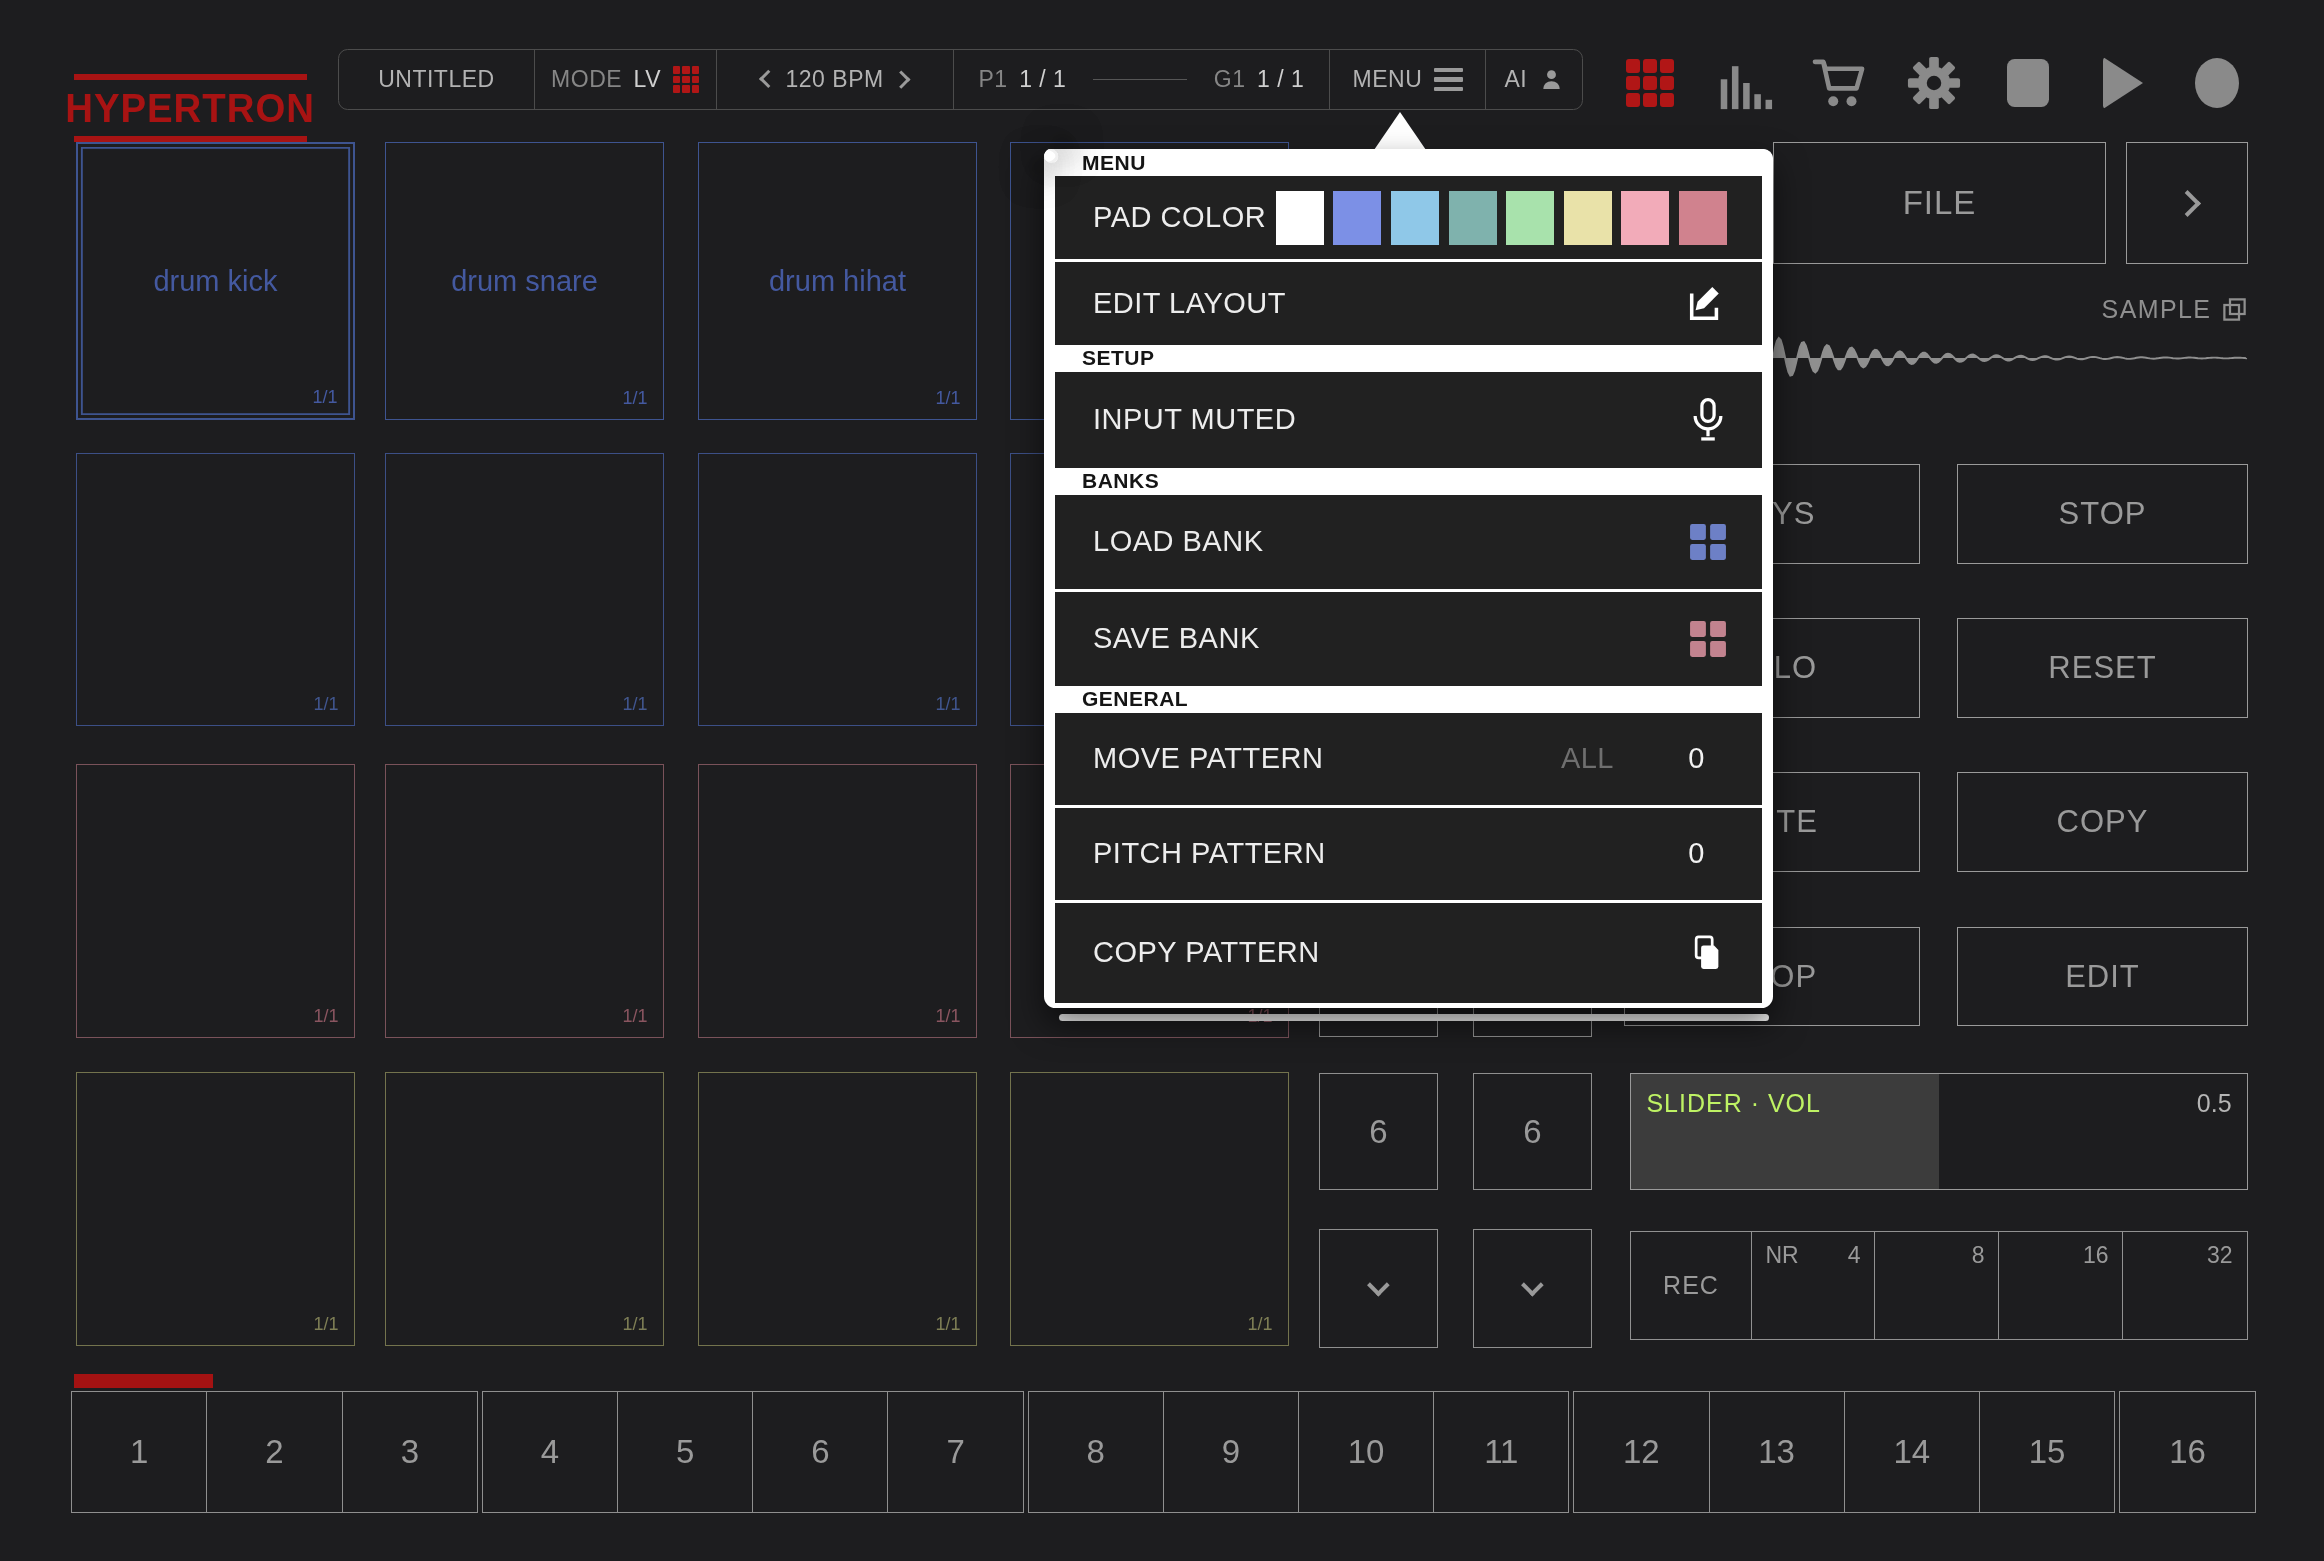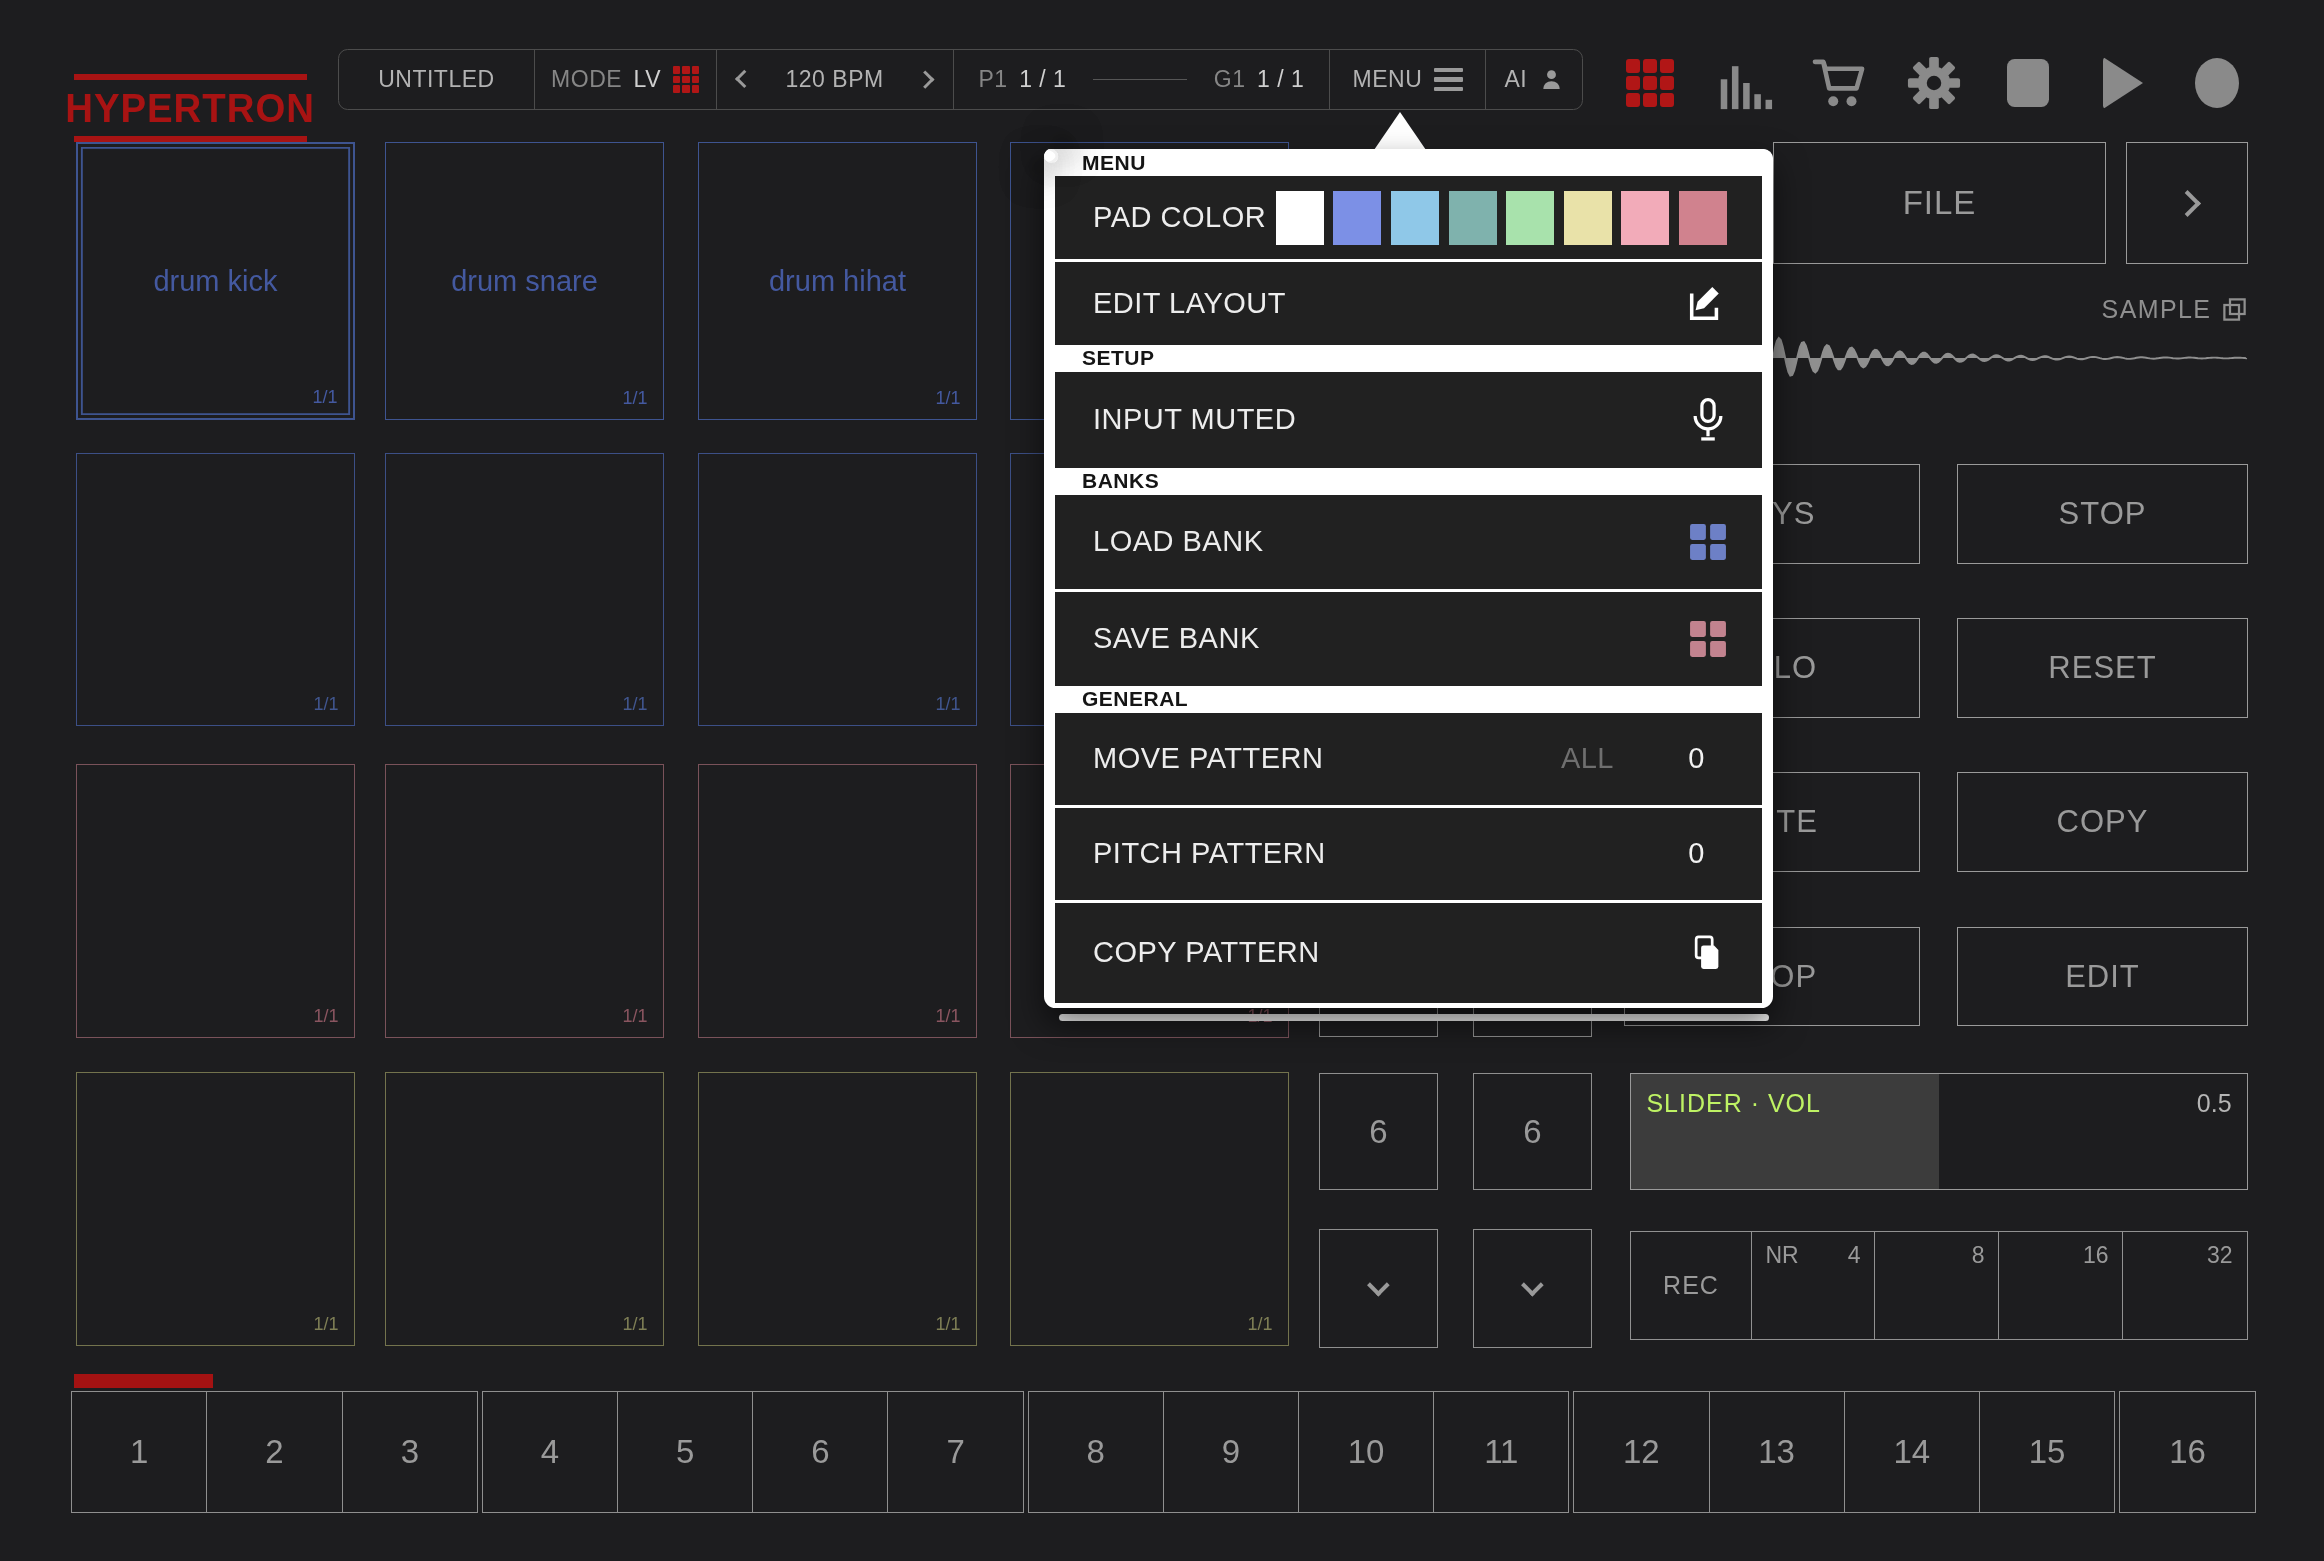--- a/index.html
+++ b/index.html
@@ -124,21 +124,21 @@
           <i></i>
           <i></i>
           <i></i>
           <i></i>
           <i></i>
           <i></i>
           <i></i>
           <i></i>
         </span>
     </div>
-    <div class="tb-cell" style="width:237px;justify-content:space-between;padding:0 21px">
+    <div class="tb-cell" style="width:237px;padding:0 21px">
       <span class="chev l"></span>
       <span>120 BPM</span>
       <span class="chev r"></span>
     </div>
     <div class="tb-cell" style="width:377px;padding:0 25px">
       <span class="dim">P1</span>
       <span class="lit">1 / 1</span>
       <span class="pline"></span>
       <span class="dim">G1</span>
       <span class="lit">1 / 1</span>

